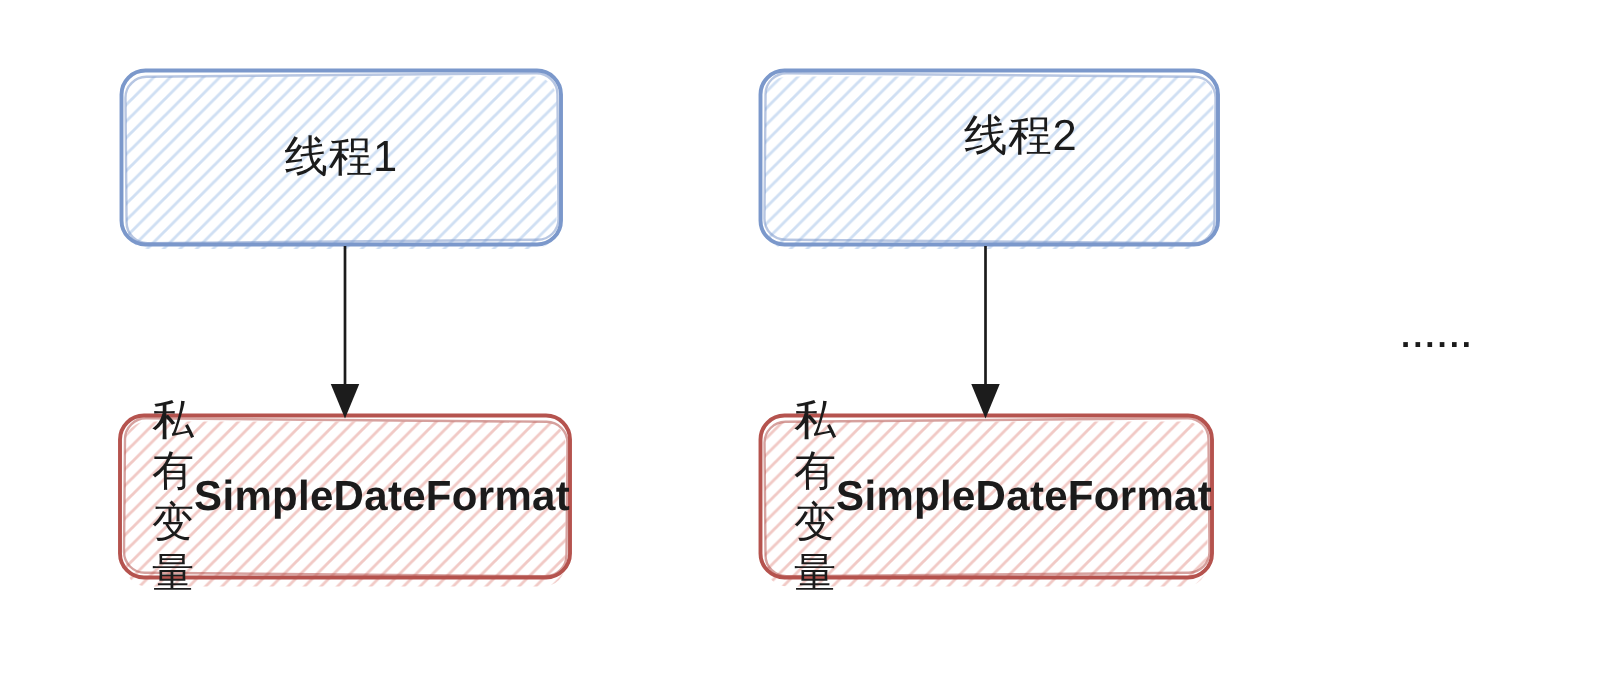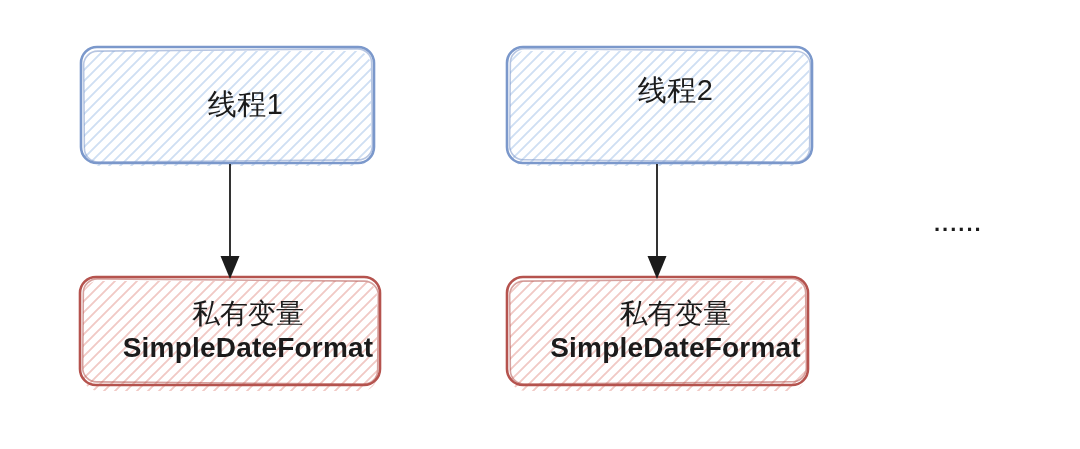--- a/index.html
+++ b/index.html
@@ -10,24 +10,23 @@
     overflow:hidden;
     font-family:"Liberation Sans","DejaVu Sans",sans-serif;
   }
   .stage svg{position:absolute;left:0;top:0;}
   .label{
     position:absolute;
     display:flex;align-items:center;justify-content:center;
     text-align:right;
     color:var(--label_text,#1b1b1b);
     pointer-events:none;
-    padding-left:18px;
   }
   .label.thread{font-size:29px;font-weight:500;letter-spacing:0.5px;}
-  .label.variable{font-size:28px;font-weight:500;flex-direction:column;line-height:34px;border-radius:10px;}
+  .label.variable{font-size:28px;font-weight:500;flex-direction:row;line-height:34px;border-radius:10px;}
   .label.variable .latin{font-weight:700;letter-spacing:0.2px;}
   .ellipsis{
     position:absolute;
     left:934px;top:209px;
     font-size:22px;font-weight:800;letter-spacing:2px;
     line-height:30px;
     color:var(--label_text,#111111);
   }
 </style>
 </head>
@@ -77,21 +76,21 @@
     <g>
       <line x1="657" y1="164" x2="657" y2="261" stroke-width="1.8" stroke="#1c1c1c"></line>
       <polygon points="657,279 647.5,256 666.5,256" fill="#1c1c1c"></polygon>
     </g>
   </svg>
 
   <div class="label thread" style="left:81px;top:47px;width:293px;height:116px;">
     <span>线程1</span>
   </div>
 
-  <div class="label thread" style="left:505px;top:47px;width:305px;height:88px;">
+  <div class="label thread" style="left:528px;top:47px;width:305px;height:88px;">
     <span>线程2</span>
   </div>
 
   <div class="label variable" style="left:80px;top:277px;width:300px;height:108px;">
     <span>私有变量</span>
     <span class="latin">SimpleDateFormat</span>
   </div>
 
   <div class="label variable" style="left:507px;top:277px;width:301px;height:108px;">
     <span>私有变量</span>

